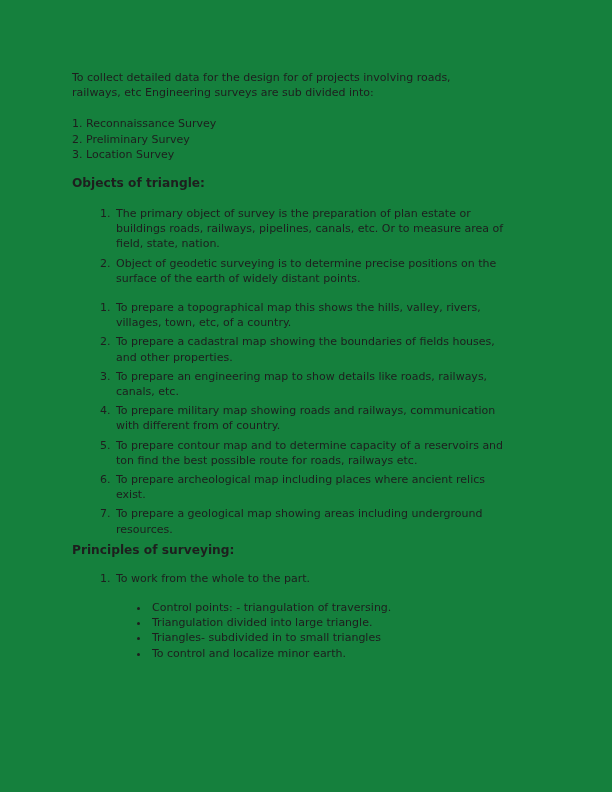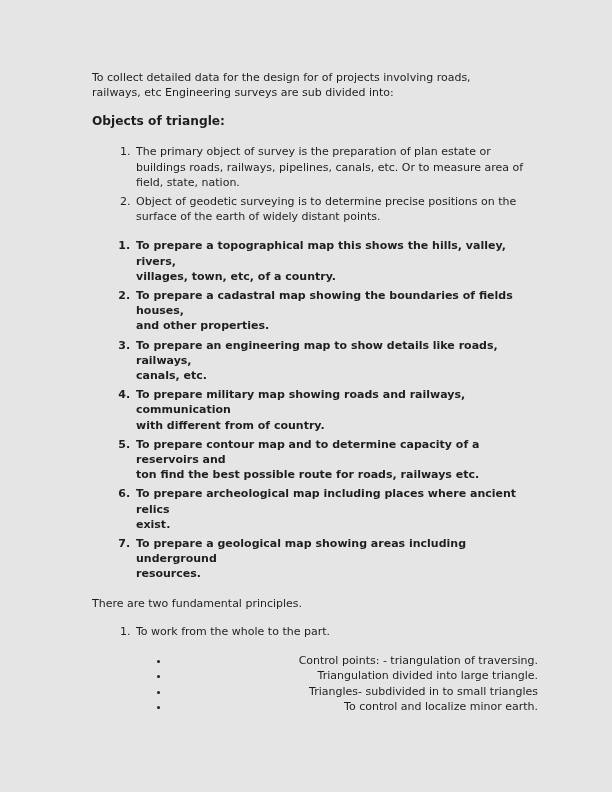--- a/index.html
+++ b/index.html
@@ -13,22 +13,22 @@
     overflow: hidden;
     font-family: "DejaVu Sans", "Liberation Sans", sans-serif;
     font-size: 11px;
     line-height: 15.2px;
     color: #1e1e1e;
   }
   .page {
     box-sizing: border-box;
     width: 612px;
     height: 792px;
-    padding: 70px 70px 0 92px;
-    background: #e5e5e5;
+    padding: 70px 70px 0 72px;
+    background: #15803d;
   }
   .pre { white-space: pre-line; }
   p { margin: 0; }
 
   .intro-para { margin: 0; }
 
   ol.survey-types {
     list-style: decimal inside;
     margin: 16px 0 0 0;
     padding: 0;
@@ -54,44 +54,48 @@
 
   ol.num-list {
     list-style: decimal outside;
     margin: 15px 0 0 0;
     padding: 0 0 0 38px;
   }
   ol.num-list li {
     margin: 4px;
     padding-left: 2px;
   }
-  ol.num-list.uses-list { margin-top: 14px; font-weight: bold; }
+  ol.num-list.uses-list { margin-top: 14px; }
   ol.num-list.principles-list { margin-top: 13px; }
 
   .principles-intro { margin: 14px 0 0 0; }
 
   ul.sub-bullets {
     list-style: disc outside;
     margin: 14px 0 0 0;
     padding: 0 0 0 34px;
   }
   ul.sub-bullets li {
     margin: 0;
     padding-left: 2px;
-    text-align: right;
   }
 </style>
 </head>
 <body>
 
 <div class="page">
 
   <p class="intro-para pre">To collect detailed data for the design for of projects involving roads,
 railways, etc Engineering surveys are sub divided into:</p>
 
+  <ol class="survey-types">
+    <li>Reconnaissance Survey</li>
+    <li>Preliminary Survey</li>
+    <li>Location Survey</li>
+  </ol>
 
 
   <h2 class="section-heading objects">Objects of triangle:</h2>
 
   <ol class="num-list objects-list">
     <li class="pre">The primary object of survey is the preparation of plan estate or
 buildings roads, railways, pipelines, canals, etc. Or to measure area of
 field, state, nation.</li>
     <li class="pre">Object of geodetic surveying is to determine precise positions on the
 surface of the earth of widely distant points.</li>
@@ -108,22 +112,22 @@
     <li class="pre">To prepare military map showing roads and railways, communication
 with different from of country.</li>
     <li class="pre">To prepare contour map and to determine capacity of a reservoirs and
 ton find the best possible route for roads, railways etc.</li>
     <li class="pre">To prepare archeological map including places where ancient relics
 exist.</li>
     <li class="pre">To prepare a geological map showing areas including underground
 resources.</li>
   </ol>
 
+  <h2 class="section-heading principles">Principles of surveying:</h2>
 
-  <p class="principles-intro">There are two fundamental principles.</p>
 
   <ol class="num-list principles-list">
     <li>
       <span class="pre">To work from the whole to the part.</span>
       <ul class="sub-bullets">
         <li>Control points: - triangulation of traversing.</li>
         <li>Triangulation divided into large triangle.</li>
         <li>Triangles- subdivided in to small triangles</li>
         <li>To control and localize minor earth.</li>
       </ul>

